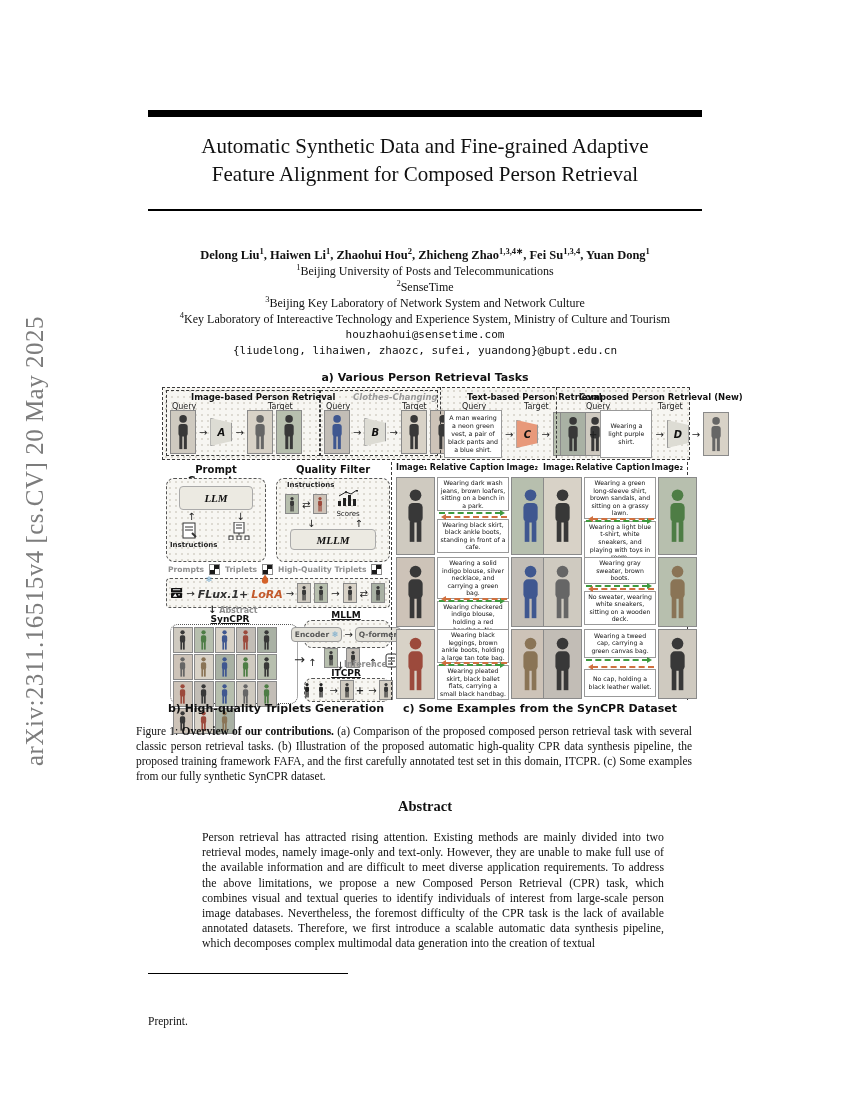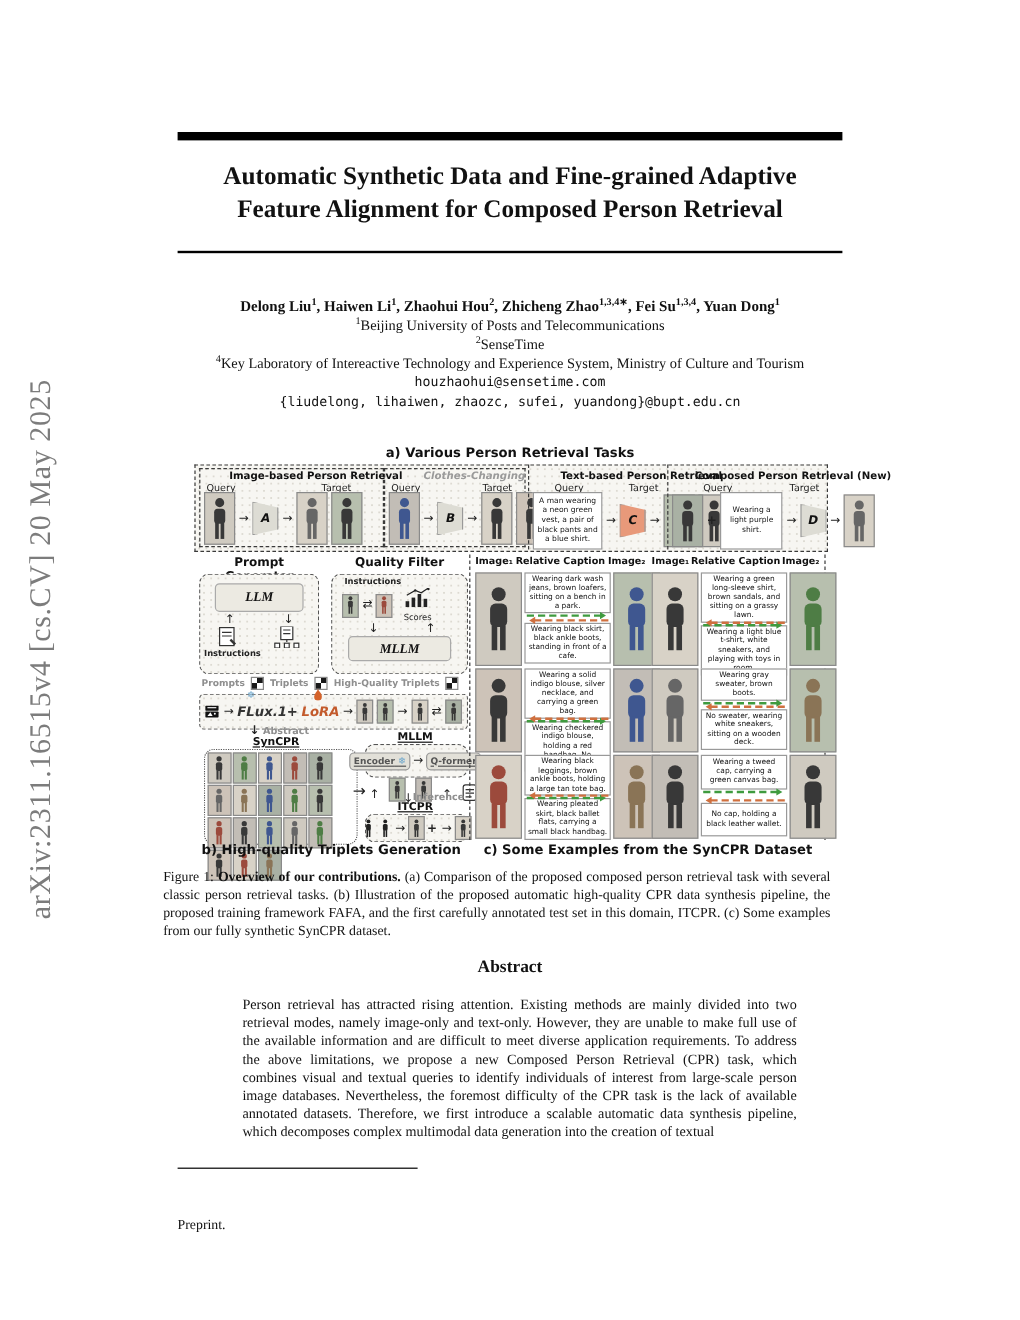--- a/index.html
+++ b/index.html
@@ -5,21 +5,21 @@
   html,body{margin:0;padding:0;background:#fff;}
   .page{position:relative;width:850px;height:1100px;background:#fff;overflow:hidden;
         font-family:"Liberation Serif",serif;color:#111;}
   .abs{position:absolute;}
   .ff{font-family:"DejaVu Sans",sans-serif;}
   .mono{font-family:"DejaVu Sans Mono",monospace;}
 
   
   .rule-thick{left:148px;top:110px;width:554px;height:7px;background:#000;}
   .rule-thin{left:148px;top:209px;width:554px;height:2px;background:#000;}
-  .title{left:120px;top:132px;width:610px;text-align:center;font-size:21px;font-weight:bold;line-height:28px;}
+  .title{left:120px;top:132px;width:610px;text-align:center;font-size:21px;font-weight:normal;line-height:28px;}
   .authors{left:100px;top:248px;width:650px;text-align:center;font-size:12.5px;}
   .authors .names{font-weight:bold;}
   .authors sup{font-size:8.5px;}
   .affil{font-size:12px;line-height:16px;}
   .emails{font-size:11px;line-height:15.5px;}
 
   
   .sidebar{left:-245px;top:527px;width:560px;text-align:center;color:#7c7c7c;
            font-size:25px;transform:rotate(-90deg);letter-spacing:.5px;}
 
@@ -64,21 +64,21 @@
   .graylab{font:bold 8px "DejaVu Sans",sans-serif;color:#8f8f8f;}
   .checker{display:inline-block;width:9px;height:9px;vertical-align:-1px;
            background:conic-gradient(#1a1a1a 25%,#fff 0 50%,#1a1a1a 0 75%,#fff 0);border:1px solid #888;}
   .legend{font:bold 7.6px "DejaVu Sans",sans-serif;color:#8f8f8f;display:flex;gap:5px;align-items:center;}
   .fluxbar{display:flex;align-items:center;gap:3px;border:1.4px dashed #555;border-radius:4px;padding:2px 4px;}
   .fluxname{font:bold italic 11px "DejaVu Sans",sans-serif;color:#333;}
   .lora{font:bold italic 11px "DejaVu Sans",sans-serif;color:#c35a2c;}
   .snow{color:#6fa7cc;font-size:8px;font-family:"DejaVu Sans",sans-serif;}
   .underlab{font:bold 9px "DejaVu Sans",sans-serif;text-decoration:underline;text-align:center;}
   .chip{background:#e2e0d8;border:1px solid #999;border-radius:4px;color:#555;
-        font:bold 7.5px "DejaVu Sans",sans-serif;padding:2px 3px;white-space:nowrap;text-decoration:underline;}
+        font:bold 7.5px "DejaVu Sans",sans-serif;padding:2px 3px;white-space:nowrap;}
   .b-cap{font:bold 11px "DejaVu Sans",sans-serif;}
   .collage{display:flex;flex-wrap:wrap;gap:1px;align-content:flex-start;padding:2px;}
 
   
   .c-head{display:flex;justify-content:space-between;font:bold 8px "DejaVu Sans",sans-serif;}
   .c-cell{display:flex;align-items:stretch;gap:2px;}
   .c-mid{width:72px;display:flex;flex-direction:column;justify-content:space-between;flex:none;}
   .c-cap{background:#fff;border:1px solid #999;font:6.2px/1.22 "DejaVu Sans",sans-serif;
          text-align:center;padding:1px 2px;flex:1;display:flex;align-items:center;justify-content:center;}
   .c-arrows{height:9px;position:relative;margin:1px 0;}
@@ -109,20 +109,21 @@
     <div>Feature Alignment for Composed Person Retrieval</div>
   </div>
   <div class="abs rule-thin"></div>
 
   <div class="abs authors">
     <div class="names">
       <span>Delong Liu</span><sup>1</sup><span>, </span><span>Haiwen Li</span><sup>1</sup><span>, </span><span>Zhaohui Hou</span><sup>2</sup><span>, </span><span>Zhicheng Zhao</span><sup>1,3,4∗</sup><span>, </span><span>Fei Su</span><sup>1,3,4</sup><span>, </span><span>Yuan Dong</span><sup>1</sup>
     </div>
     <div class="affil"><sup>1</sup><span>Beijing University of Posts and Telecommunications</span></div>
     <div class="affil"><sup>2</sup><span>SenseTime</span></div>
+    <div class="affil"><sup>3</sup><span>Beijing Key Laboratory of Network System and Network Culture</span></div>
     <div class="affil"><sup>4</sup><span>Key Laboratory of Intereactive Technology and Experience System, Ministry of Culture and Tourism</span></div>
     <div class="emails mono">houzhaohui@sensetime.com</div>
     <div class="emails mono">{liudelong, lihaiwen, zhaozc, sufei, yuandong}@bupt.edu.cn</div>
   </div>
 
   <div class="abs figlabel ff" style="left:162px;top:371px;width:526px;text-align:center;">a) Various Person Retrieval Tasks</div>
 
   <div class="abs abox dashbox dotbg"></div>
 
   <div class="abs dashbox" style="left:166px;top:390px;width:152px;height:64px;border-width:1.2px;"></div>

